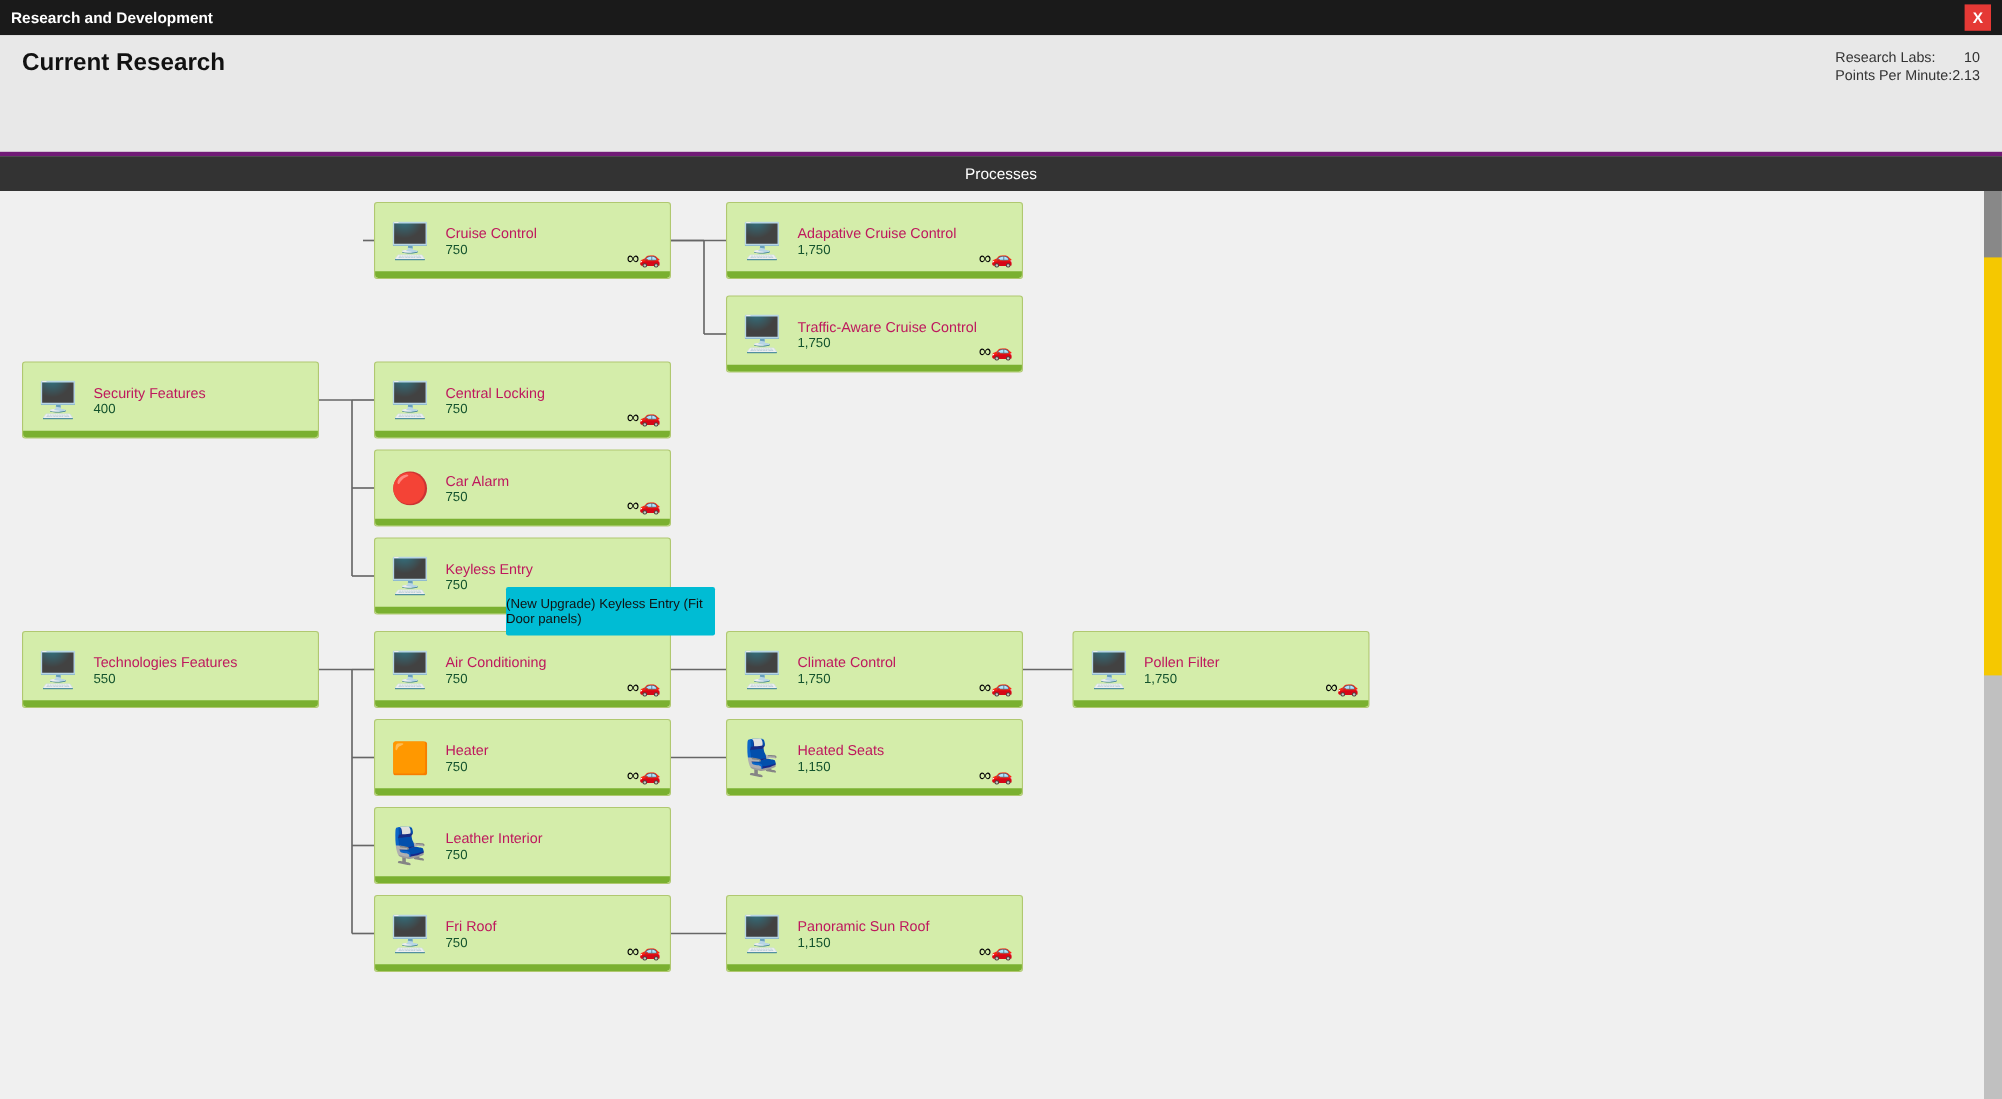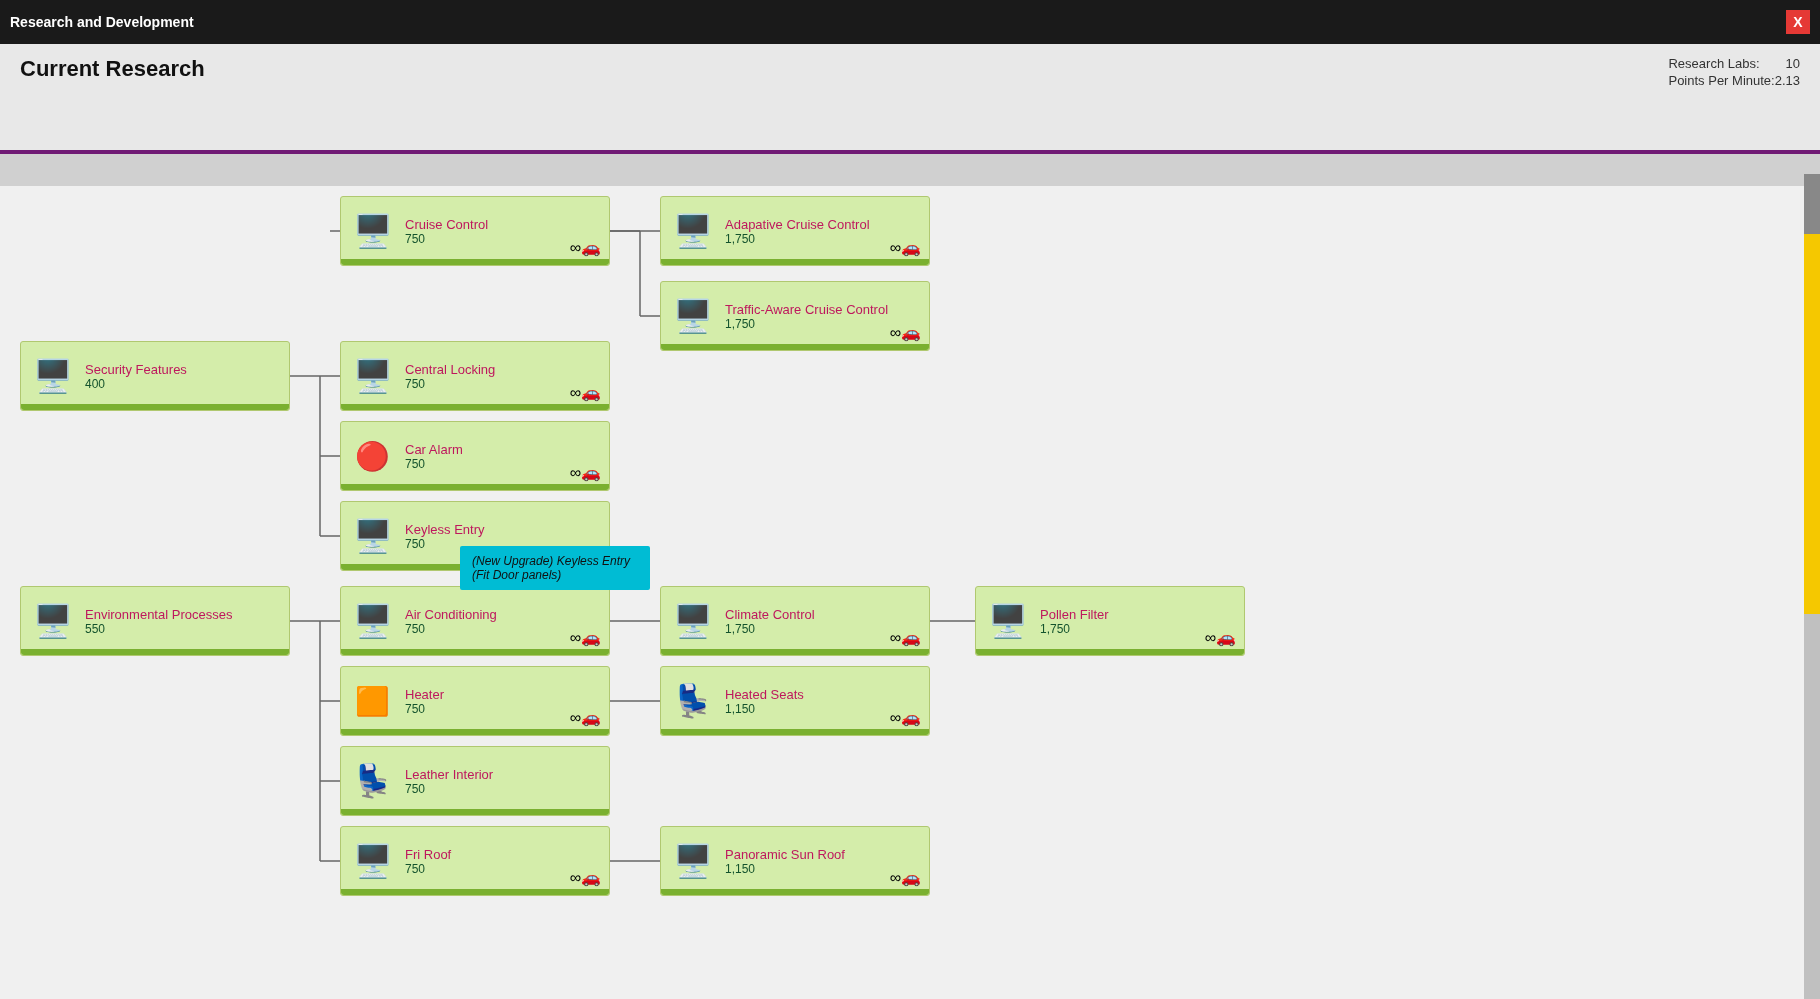--- a/index.html
+++ b/index.html
@@ -1,21 +1,21 @@
 <!DOCTYPE html>
 <html><head>
   <meta charset="utf-8">
   <style>
     * { box-sizing: border-box; margin: 0; padding: 0; }
     body { width: 1820px; height: 999px; overflow: hidden; font-family: Arial, sans-serif; background: #d0d0d0; }
 
     .title-bar {
       background: #1a1a1a;
       color: white;
-      height: 44px;
+      height: 32px;
       display: flex;
       align-items: center;
       justify-content: space-between;
       padding: 0 10px;
     }
     .title-bar-title { font-size: 14px; font-weight: bold; }
     .close-btn {
       background: #e53935;
       color: white;
       border: none;
@@ -119,26 +119,25 @@
       width: 100%;
       height: 100%;
       pointer-events: none;
     }
 
     
     .tooltip {
       position: absolute;
       background: #00bcd4;
       color: #111;
-      padding: 8px 12px;
+      padding: 8px 0;
       font-size: 12px;
       border-radius: 2px;
       width: 190px;
       z-index: 10;
-      font-style: italic;
     }
 
     
     .emoji-icon {
       font-size: 32px;
       line-height: 1;
     }
   </style>
 </head>
 <body>
@@ -158,20 +157,23 @@
       <span>10</span>
     </div>
     <div class="stat-row">
       <span>Points Per Minute:</span>
       <span>2.13</span>
     </div>
   </div>
 </div>
 
 <div class="tabs">
+  <div class="tab tab-processes">
+    <span>Processes</span>
+  </div>
 </div>
 
 <div class="main-content">
   <div class="tree-container">
 
     <svg class="connectors">
 
       <line x1="610" y1="45" x2="660" y2="45" stroke="#666" stroke-width="1.5"></line>
 
       <line x1="610" y1="45" x2="640" y2="45" stroke="#666" stroke-width="1.5"></line>
@@ -280,21 +282,21 @@
 
     <div class="tooltip" style="left:460px; top:360px;">
       (New Upgrade) Keyless Entry (Fit Door panels)
     </div>
 
     <div class="node" style="left:20px; top:400px;">
       <div class="node-icon">
         <span class="emoji-icon">🖥️</span>
       </div>
       <div class="node-text">
-        <div class="node-name">Environmental Processes</div>
+        <div class="node-name">Technologies Features</div>
         <div class="node-cost">550</div>
       </div>
     </div>
 
     <div class="node" style="left:340px; top:400px;">
       <div class="node-icon">
         <span class="emoji-icon">🖥️</span>
       </div>
       <div class="node-text">
         <div class="node-name">Air Conditioning</div>

